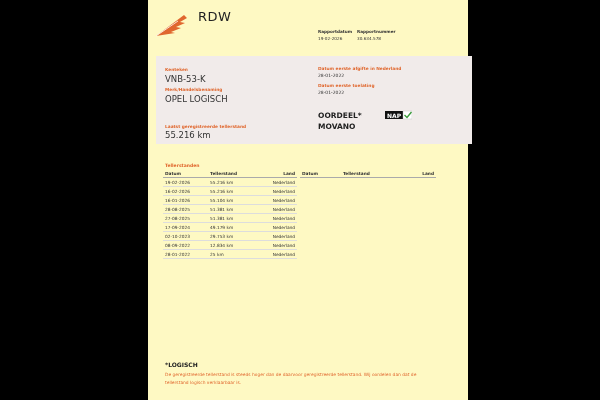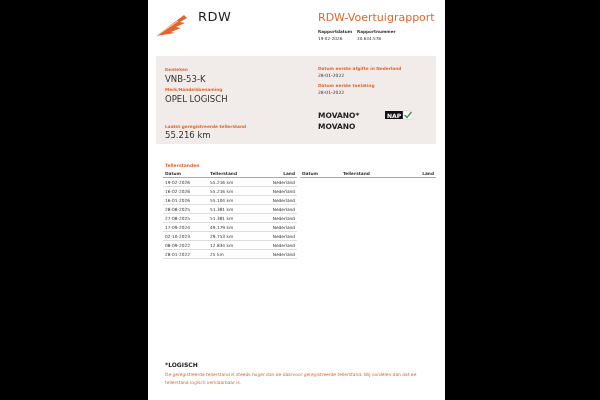--- a/index.html
+++ b/index.html
@@ -1,23 +1,23 @@
 <!DOCTYPE html>
 <html><head>
 <meta charset="utf-8">
 <style>
   html, body { margin:0; padding:0; }
   body { width:600px; height:400px; background:#000; position:relative; overflow:hidden; font-family:"DejaVu Sans", sans-serif; }
-  .page { position:absolute; left:148px; top:0; width:297px; height:400px; background:#ffffff; }
+  .page { position:absolute; left:148px; top:0; width:297px; height:400px; background:#fef9c3;padding-left:23px; }
   .logo { position:absolute; left:6px; top:12px; width:34px; height:26px; }
   .brand { position:absolute; left:50px; top:9px; font-size:13px; color:#222; letter-spacing:0.5px; }
   .title { position:absolute; left:170px; top:11px; font-size:11px; color:#e0672e; }
   .meta { position:absolute; top:29px; font-size:4.2px; color:#333; line-height:6.5px; }
   .meta .lbl { font-weight:bold; }
-  .band { position:absolute; left:8px; top:56px; width:280px; height:88px; background:#f1ebea; }
+  .band { position:absolute; left:8px; top:56px; width:316px; height:88px; background:#f1ebea; }
   .lbl-o { color:#e0672e; font-size:4.3px; font-weight:bold; position:absolute; }
   .val { position:absolute; font-size:8.5px; color:#333; }
   .sval { position:absolute; font-size:4.5px; color:#333; }
   .oordeel { position:absolute; font-size:7.5px; font-weight:bold; color:#222; line-height:11px; }
   .nap { position:absolute; left:237px; top:110px; width:27px; height:10px; }
   .section-title { position:absolute; left:17px; top:163px; font-size:4.5px; font-weight:bold; color:#e0672e; }
   table { position:absolute; border-collapse:collapse; font-size:4.3px; color:#333; }
   th { font-weight:bold; text-align:left; padding:0 2px; height:7px; border-bottom:0.5px solid #aaa; }
   td { padding:0 2px; height:8px; border-bottom:0.5px solid #ddd; }
   .r { text-align:right; }
@@ -26,21 +26,20 @@
 </style>
 </head>
 <body>
 
 <div class="page">
   <svg class="logo" viewBox="0 0 34 26">
     <path d="M2 24 L30 3 L33 6 L26 10 L31 11 L22 15 L27 16 L17 20 L21 21 Z" fill="#e0672e"></path>
     <path d="M2 24 L24 9" stroke="#fff" stroke-width="0.8"></path>
   </svg>
   <div class="brand">RDW</div>
-  <div class="title">RDW-Voertuigrapport</div>
   <div class="meta" style="left:170px">
     <div class="lbl">Rapportdatum</div>
     <div>19-02-2026</div>
   </div>
   <div class="meta" style="left:209px">
     <div class="lbl">Rapportnummer</div>
     <div>30.634.578</div>
   </div>
 
   <div class="band">
@@ -49,21 +48,21 @@
     <div class="lbl-o" style="left:9px;top:31px">Merk/Handelsbenaming</div>
     <div class="val" style="left:9px;top:38px">OPEL LOGISCH</div>
     <div class="lbl-o" style="left:9px;top:68px">Laatst geregistreerde tellerstand</div>
     <div class="val" style="left:9px;top:74px">55.216 km</div>
 
     <div class="lbl-o" style="left:162px;top:10px">Datum eerste afgifte in Nederland</div>
     <div class="sval" style="left:162px;top:17px">28-01-2022</div>
     <div class="lbl-o" style="left:162px;top:27px">Datum eerste toelating</div>
     <div class="sval" style="left:162px;top:34px">28-01-2022</div>
     <div class="oordeel" style="left:162px;top:54px">
-      <div>MOVANO*</div>
+      <div>OORDEEL*</div>
       <div>MOVANO</div>
     </div>
   </div>
   <svg class="nap" viewBox="0 0 27 10">
     <rect x="0" y="1" width="18" height="8" fill="#111"></rect>
     <text x="2" y="7.5" font-size="6" font-weight="bold" fill="#fff" font-family="DejaVu Sans, sans-serif">NAP</text>
     <rect x="18" y="1" width="9" height="8" fill="#fff" stroke="#bbb" stroke-width="0.4"></rect>
     <path d="M19.5 5 L22 7.5 L26.5 2" stroke="#3a9a3a" stroke-width="1.4" fill="none"></path>
   </svg>
 

